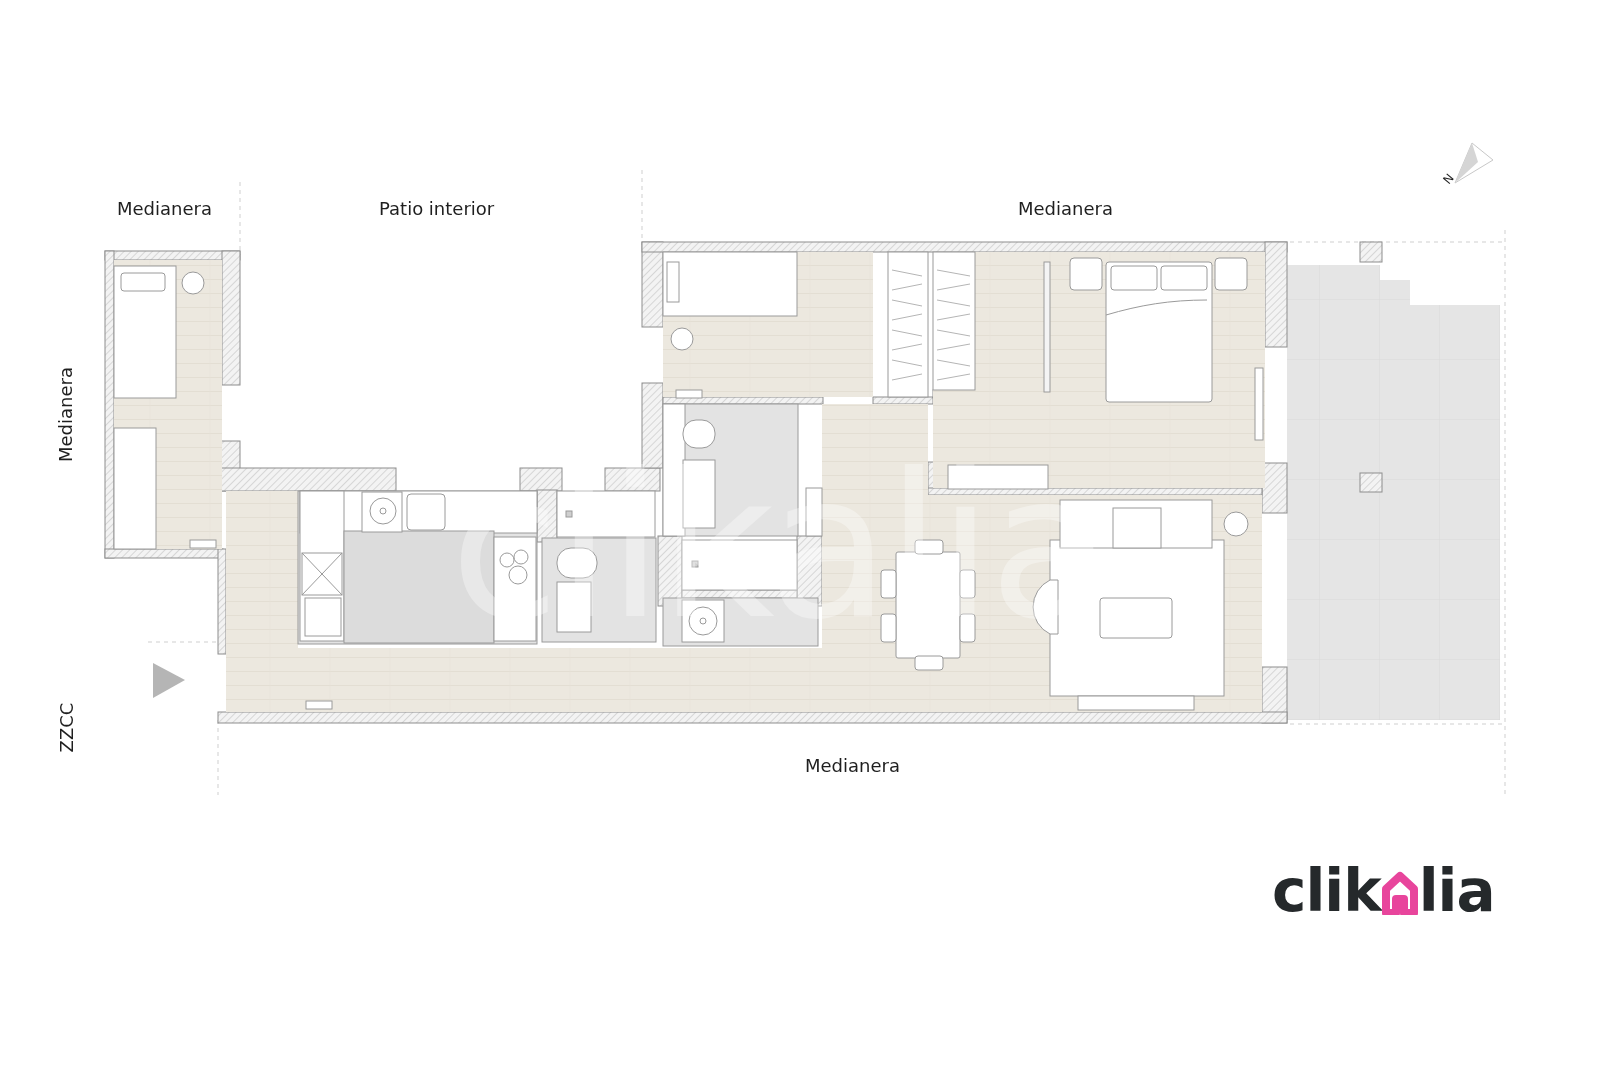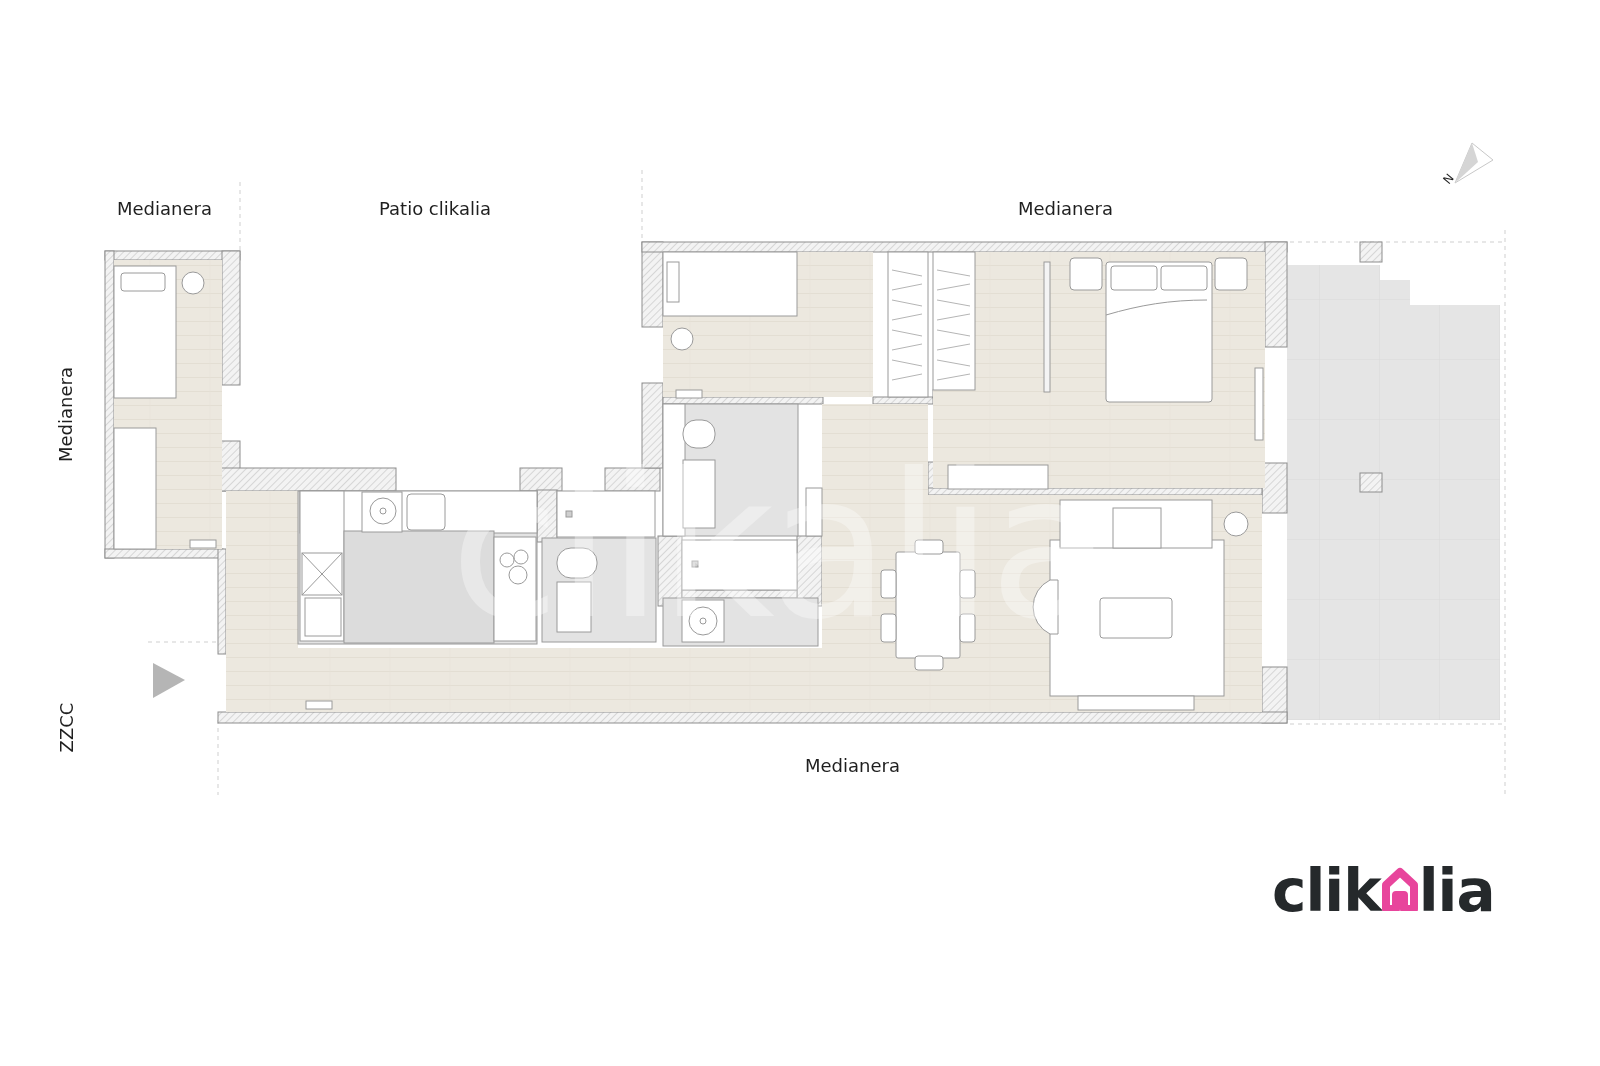--- a/index.html
+++ b/index.html
@@ -1,20 +1,20 @@
 <!DOCTYPE html>
 <html><head>
 <meta charset="utf-8">
 <style>
   html, body { margin:0; padding:0; background:#ffffff; }
   body { width:1600px; height:1066px; position:relative; overflow:hidden; font-family:"DejaVu Sans", sans-serif; }
   #plan { position:absolute; left:0; top:0; width:1600px; height:1066px; }
   .lbl { position:absolute; font-size:18px; color:#1f1f1f; white-space:nowrap; font-family:"DejaVu Sans", sans-serif; }
   .lbl.vert { transform: rotate(-90deg); transform-origin: center center; }
-  .logo { position:absolute; left:1272px; top:862px; font-family:"DejaVu Sans", sans-serif; font-weight:bold; font-size:58px; color:#25292b; letter-spacing:-1px; display:flex; align-items:flex-start; line-height:1; }
+  .logo { position:absolute; left:1272px; top:862px; font-family:"DejaVu Sans", sans-serif; font-weight:bold; font-size:58px; color:#25292b; letter-spacing:-1px; display:flex; align-items:center; line-height:1; }
   .logo .accent-a { display:inline-block; width:36px; height:44px; position:relative; margin:0 1px 6px 1px; }
   .watermark { position:absolute; left:450px; top:430px; font-size:200px; font-weight:normal; color:rgba(255,255,255,0.35); font-family:"DejaVu Sans", sans-serif; letter-spacing:-4px; pointer-events:none; }
 </style>
 </head>
 <body>
 
 <svg id="plan" viewBox="0 0 1600 1066" xmlns="http://www.w3.org/2000/svg">
   <defs>
     <pattern id="hatch" width="5" height="5" patternUnits="userSpaceOnUse" patternTransform="rotate(45)">
       <rect width="5" height="5" fill="#f3f3f3"></rect>
@@ -190,21 +190,21 @@
     <polygon points="1472,143 1455,183 1493,160" fill="#ffffff" stroke="#c8c8c8"></polygon>
     <polygon points="1472,143 1455,183 1478,162" fill="#d5d5d5"></polygon>
   </g>
 
   <polygon points="153,663 153,698 185,680" fill="#b5b5b5"></polygon>
 </svg>
 
 <div class="watermark">clikalia</div>
 
 <div class="lbl" style="left:117px; top:198px;">Medianera</div>
-<div class="lbl" style="left:379px; top:198px;">Patio clikalia</div>
+<div class="lbl" style="left:379px; top:198px;">Patio interior</div>
 <div class="lbl" style="left:1018px; top:198px;">Medianera</div>
 <div class="lbl vert" style="left:18px; top:404px;">Medianera</div>
 <div class="lbl vert" style="left:42px; top:717px;">ZZCC</div>
 <div class="lbl" style="left:805px; top:755px;">Medianera</div>
 
 <div class="lbl" style="left:1444px; top:172px; font-size:12px; transform:rotate(-50deg);">N</div>
 
 <div class="logo">
   <span>clik</span>
   <span class="accent-a">

